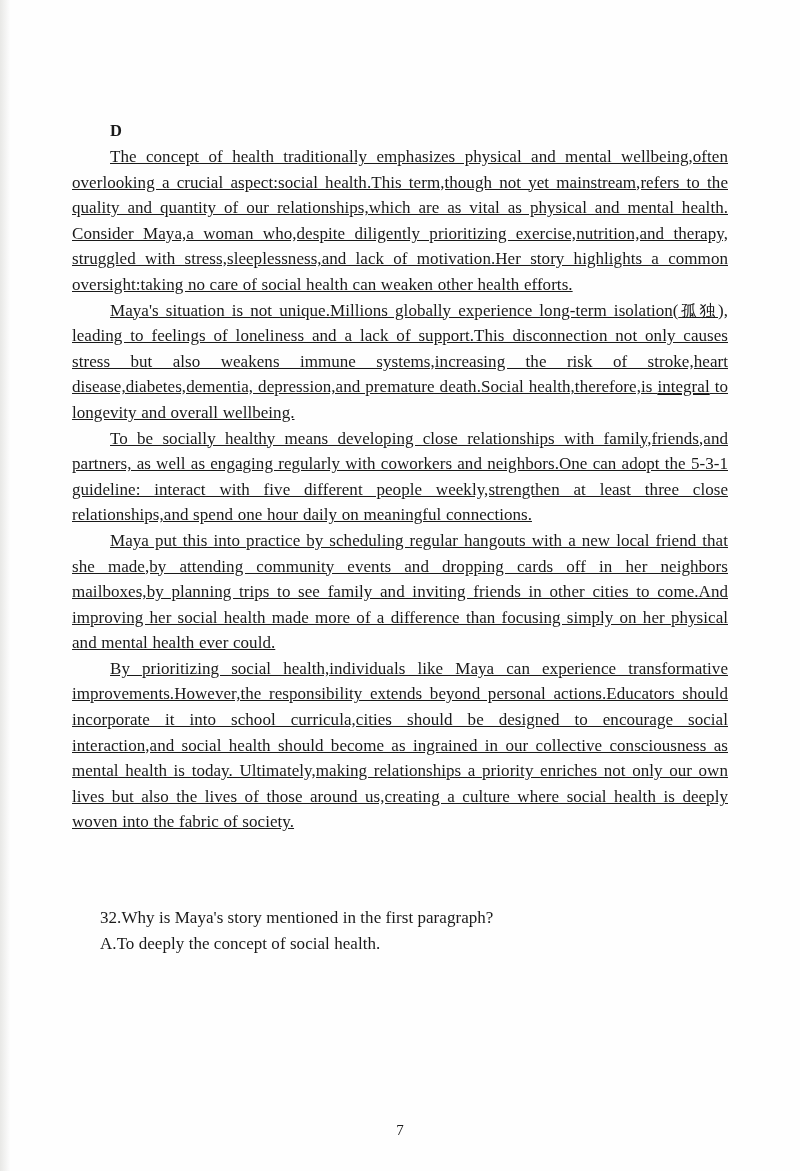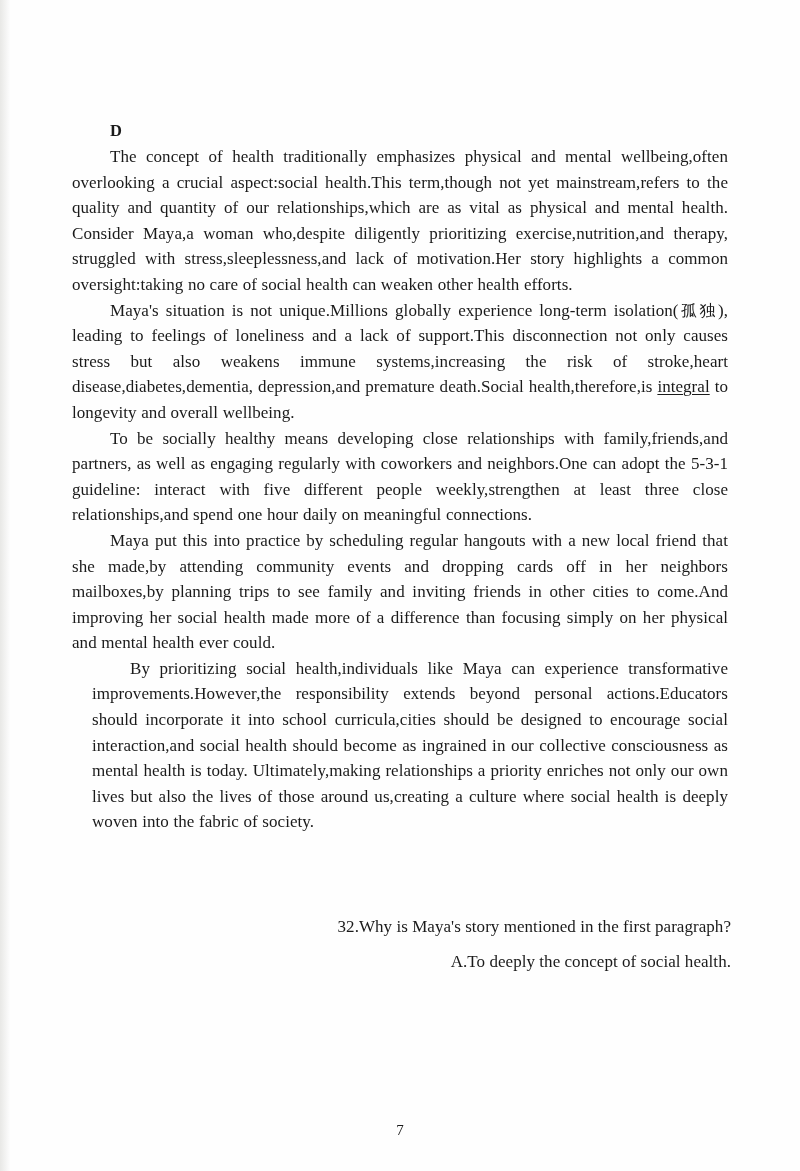--- a/index.html
+++ b/index.html
@@ -50,25 +50,25 @@
 
   p.para {
     margin: 0;
     font-size: 17px;
     line-height: 25.6px;
     text-align: justify;
     text-justify: inter-word;
     text-indent: 38px;
     letter-spacing: 0.05px;
     word-spacing: 0.3px;
+    text-decoration: underline;
     
   }
   p.para:last-of-type {
     text-align: justify;
-    margin-left: 20px;
   }
 
   .underlined {
     text-decoration: underline;
     text-underline-offset: 2px;
   }
 
   .zh {
     font-family: "DejaVu Sans", "Liberation Sans", sans-serif;
     font-size: 16px;
@@ -76,24 +76,23 @@
 
   .questions {
     position: absolute;
     left: 100px;
     top: 905px;
     width: 640px;
   }
   .q-line {
     font-size: 17px;
     line-height: 25.6px;
-    margin: 9px;
+    margin: 0;
     white-space: nowrap;
     letter-spacing: 0.05px;
-    text-align: right;
   }
 
   .page-number {
     position: absolute;
     left: 0;
     top: 1120px;
     width: 800px;
     text-align: center;
     font-size: 15px;
     line-height: 20px;

